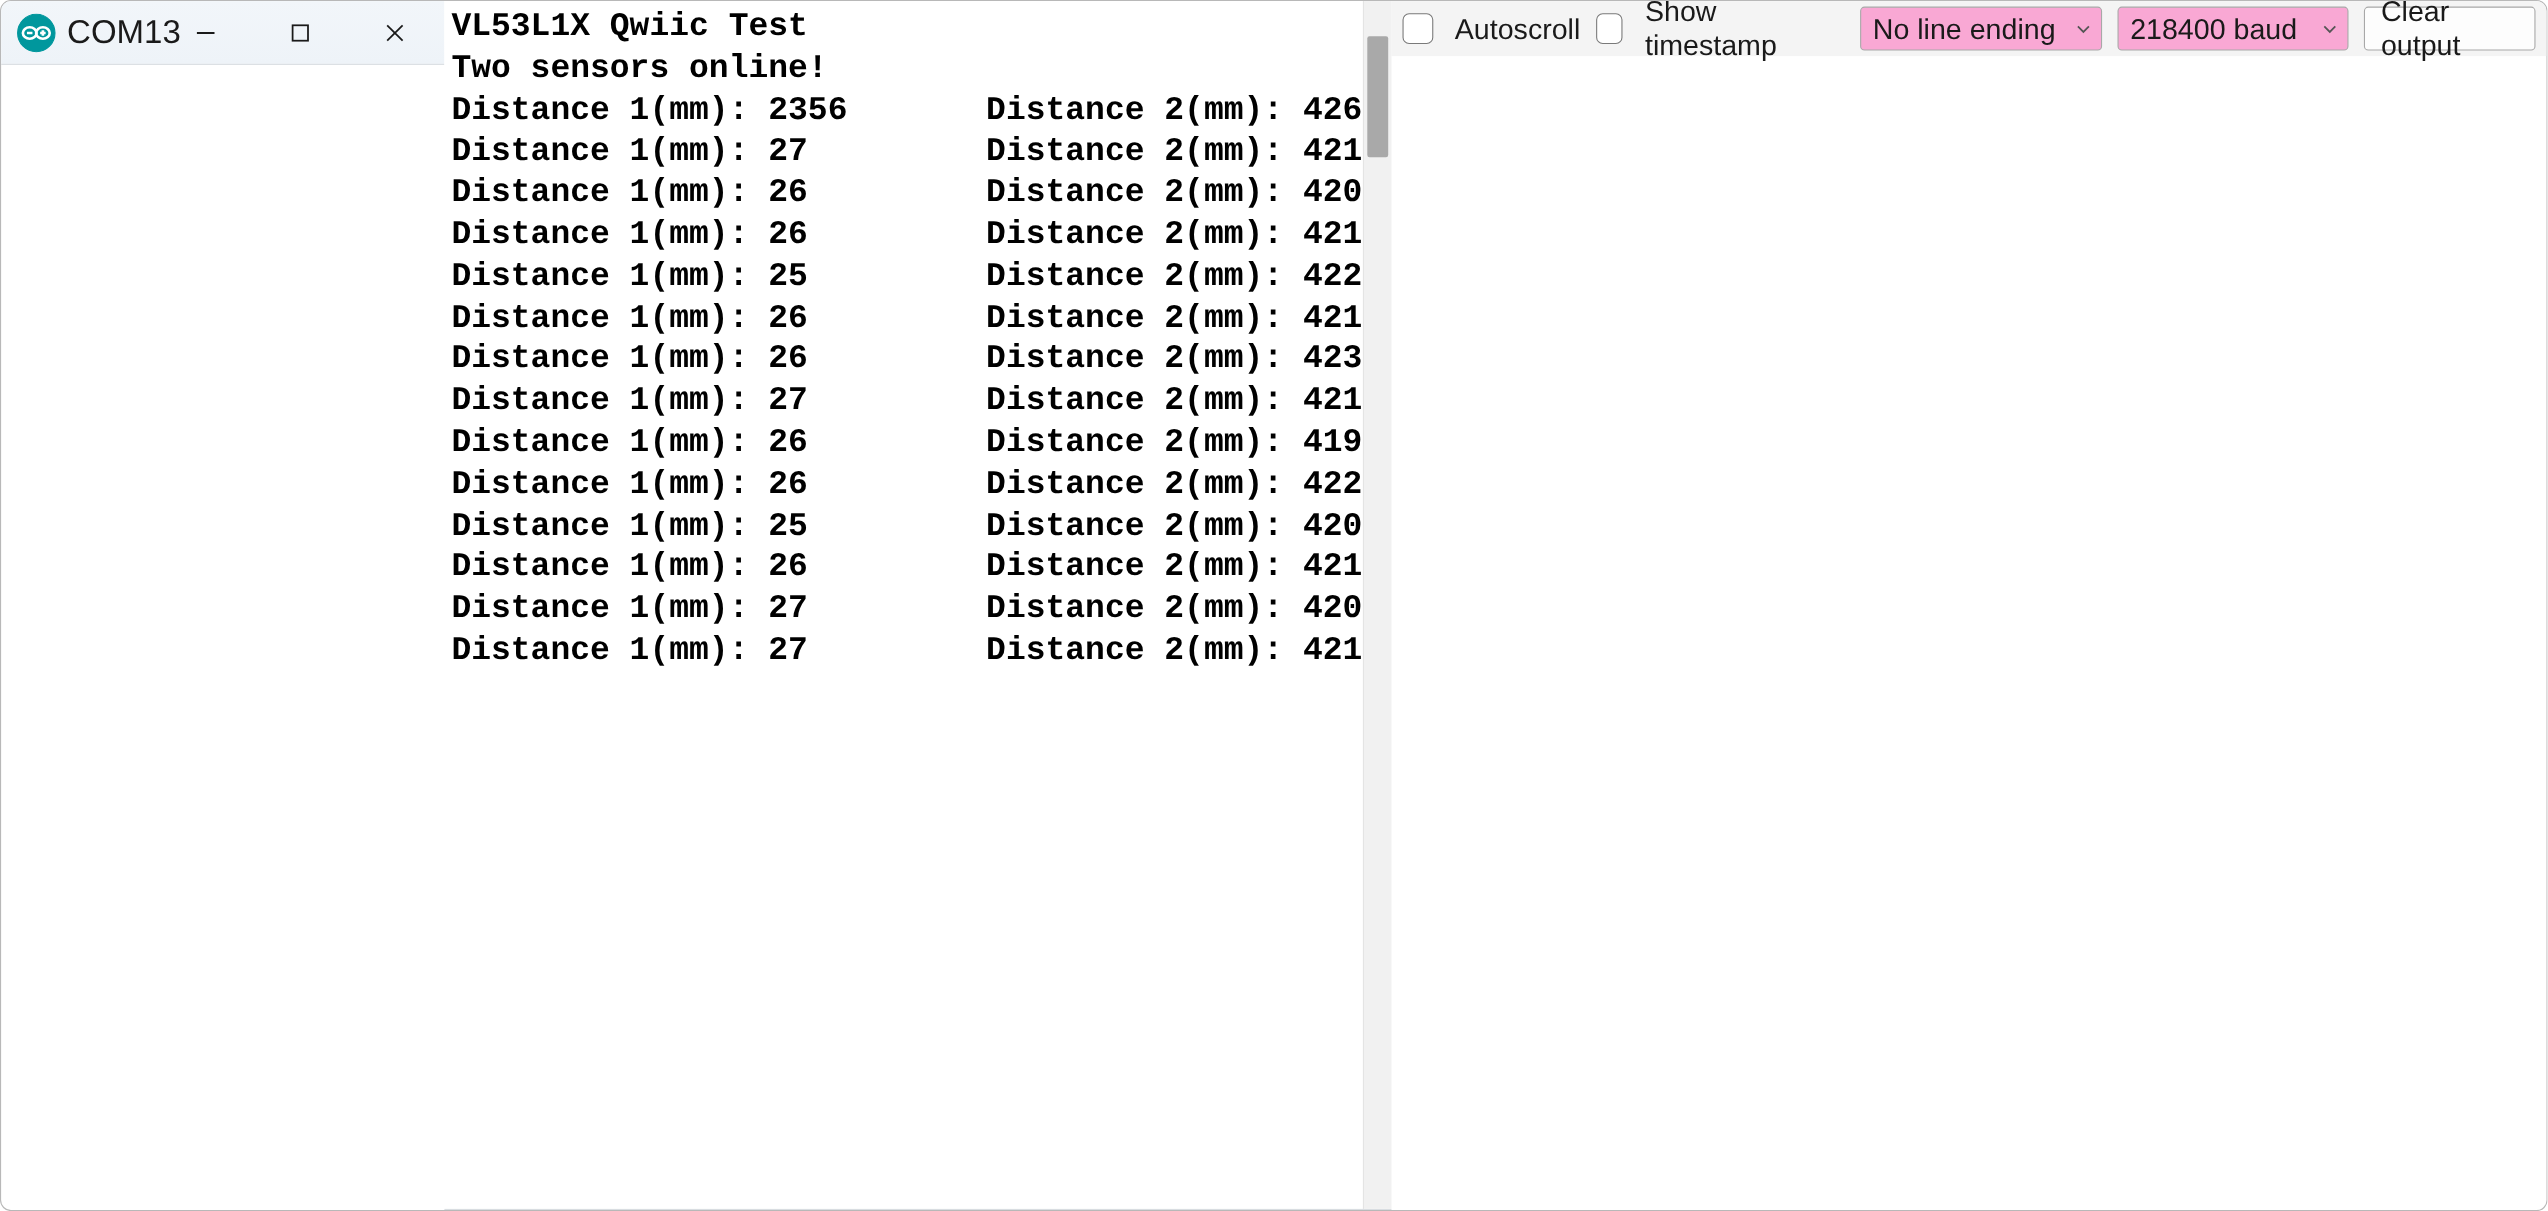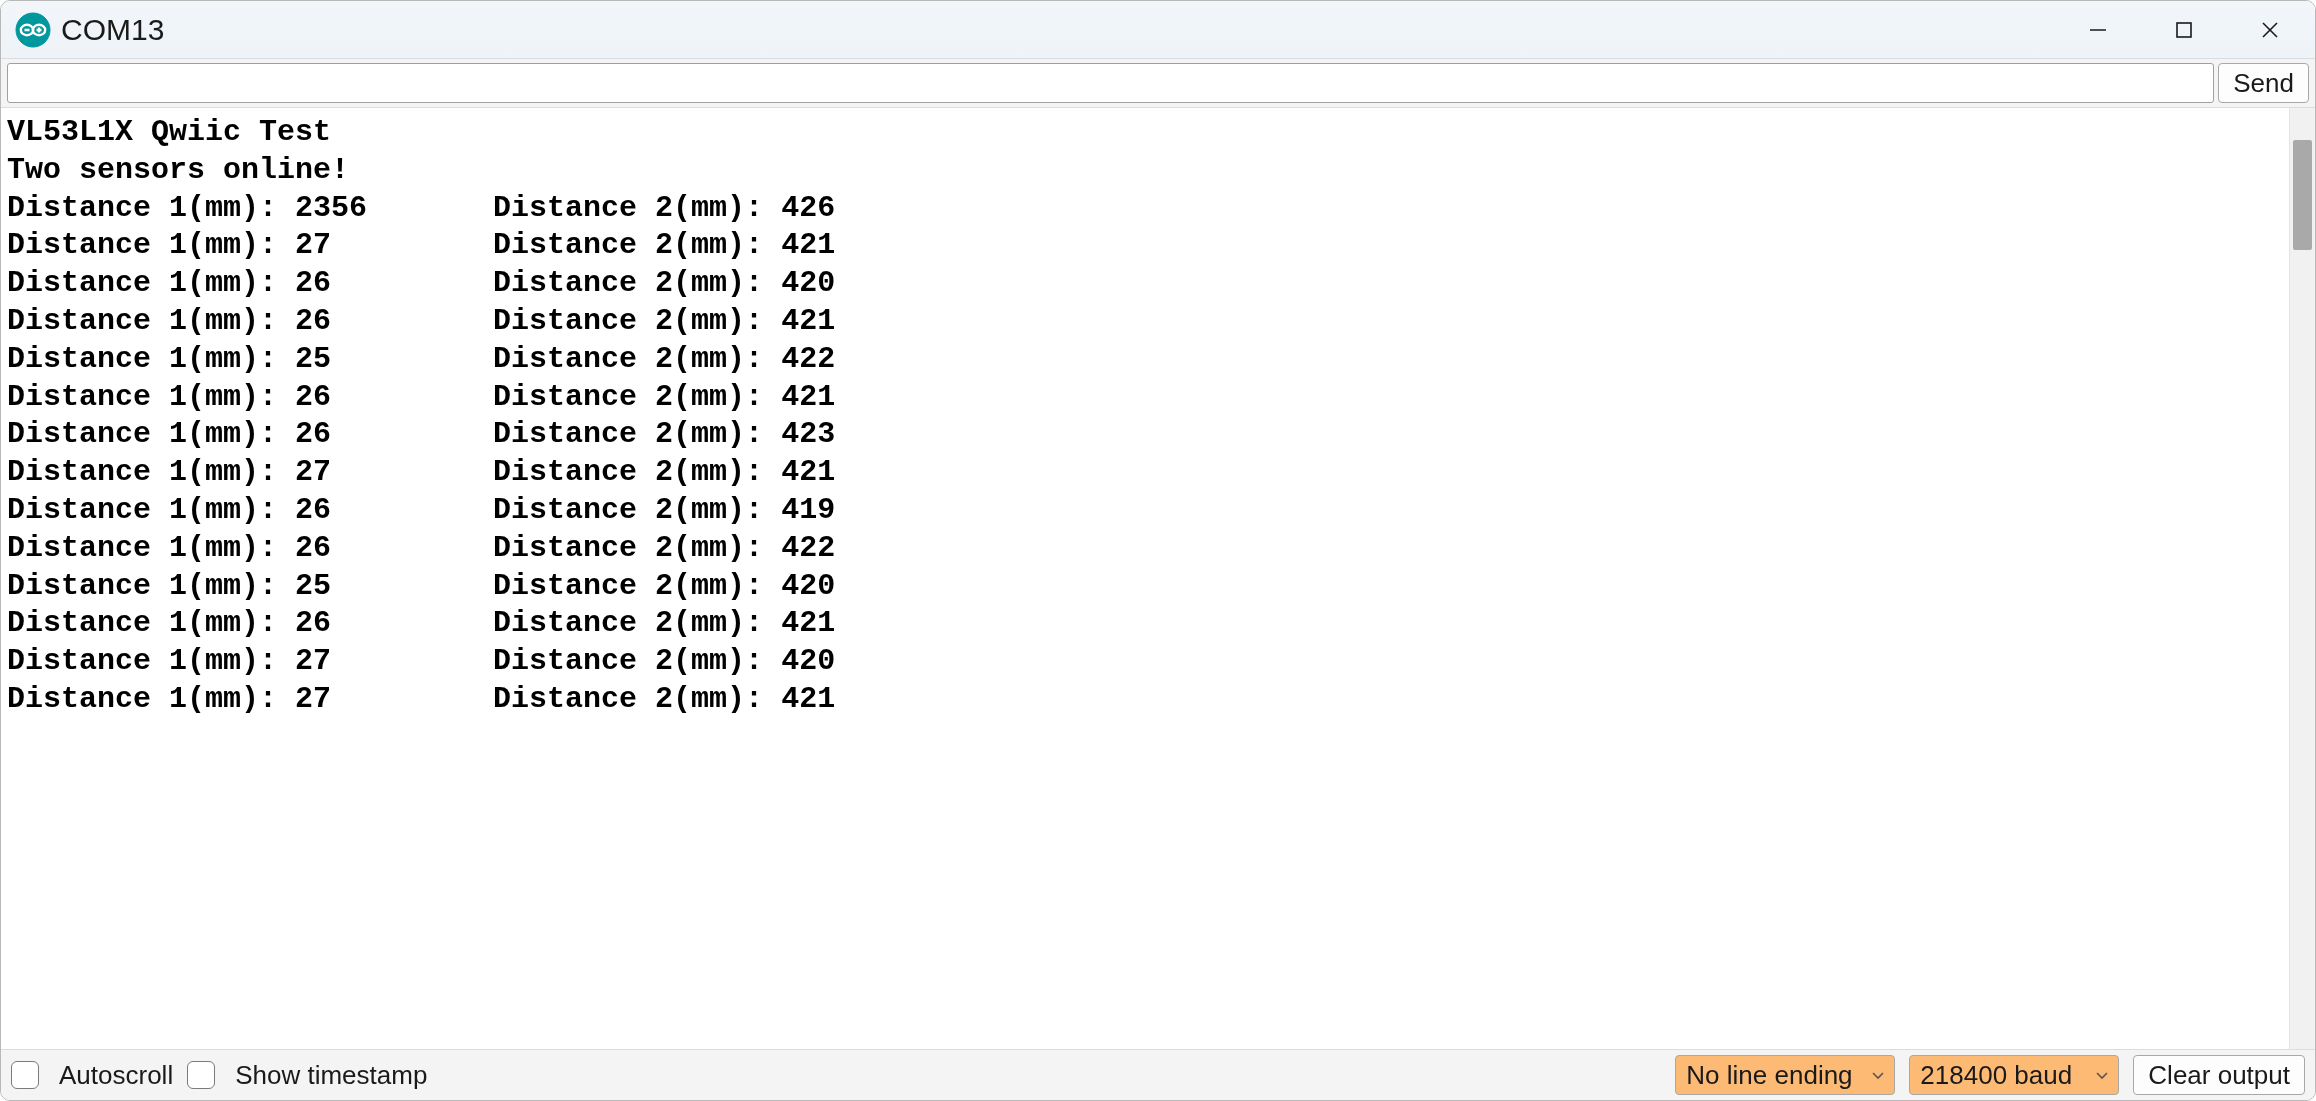--- a/index.html
+++ b/index.html
@@ -8,21 +8,21 @@
       font-family: "Segoe UI", Tahoma, sans-serif;
       background: #ffffff;
       overflow: hidden;
     }
     .window {
       width: 2316px;
       height: 1101px;
       border: 1px solid #b8b8b8;
       border-radius: 10px;
       display: flex;
-      flex-direction: column;
+      flex-direction: row;
       overflow: hidden;
       background: #ffffff;
     }
     
     .titlebar {
       height: 58px;
       background: linear-gradient(#f2f6fa, #eef3f8);
       border-bottom: 1px solid #d9dde1;
       display: flex;
       align-items: center;
@@ -135,21 +135,21 @@
       border: 1.5px solid #7a7a7a;
       border-radius: 6px;
       background: #fff;
       display: inline-block;
     }
     .bottombar .spacer { flex: 1; }
     .select {
       height: 40px;
       border: 1px solid #a8a8a8;
       border-radius: 4px;
-      background: #fdba74;
+      background: #f9a8d4;
       font-size: 26px;
       color: #1a1a1a;
       padding: 0 30px 0 10px;
       display: inline-flex; align-items: center;
       position: relative;
       min-width: 220px;
     }
     .select .chev {
       position: absolute; right: 8px; top: 50%; transform: translateY(-50%);
       width: 16px; height: 16px;
@@ -188,24 +188,20 @@
       </span>
       <span class="win-ctrl close">
         <svg viewBox="0 0 20 20">
           <line x1="3" y1="3" x2="17" y2="17" stroke="currentColor" stroke-width="1.6"></line>
           <line x1="17" y1="3" x2="3" y2="17" stroke="currentColor" stroke-width="1.6"></line>
         </svg>
       </span>
     </div>
   </div>
 
-  <div class="send-row">
-    <input type="text" value="" style="">
-    <span class="btn">Send</span>
-  </div>
 
   <div class="output-wrap">
     <pre class="output" id="serial-output">VL53L1X Qwiic Test
 Two sensors online!
 Distance 1(mm): 2356       Distance 2(mm): 426
 Distance 1(mm): 27         Distance 2(mm): 421
 Distance 1(mm): 26         Distance 2(mm): 420
 Distance 1(mm): 26         Distance 2(mm): 421
 Distance 1(mm): 25         Distance 2(mm): 422
 Distance 1(mm): 26         Distance 2(mm): 421

